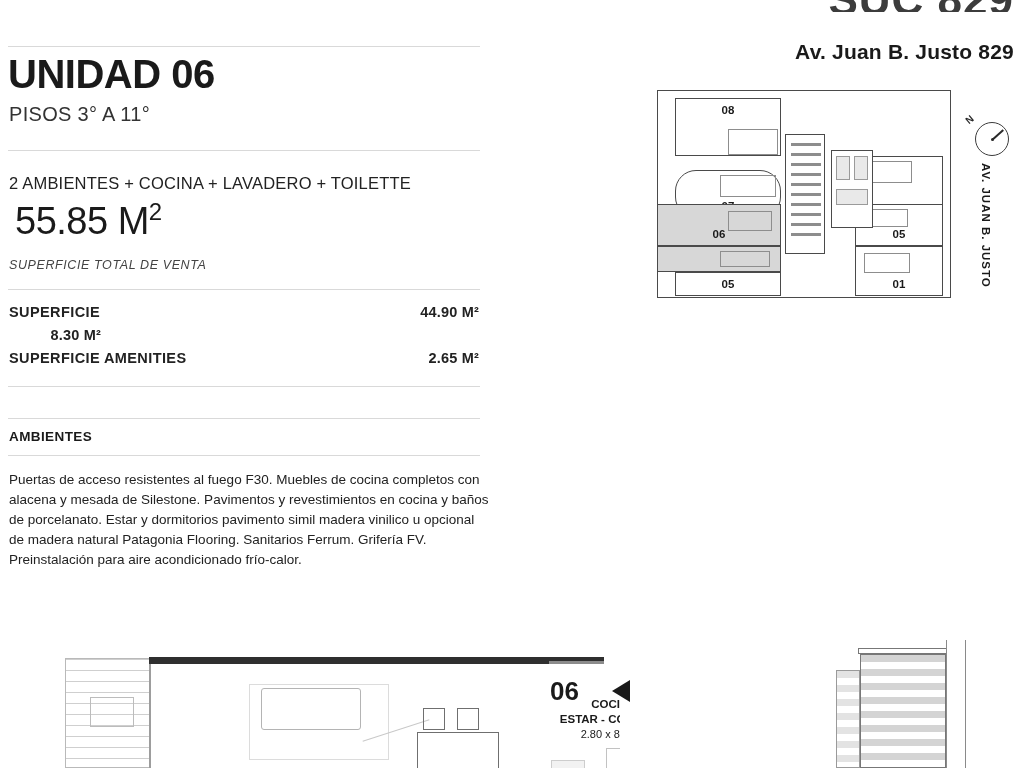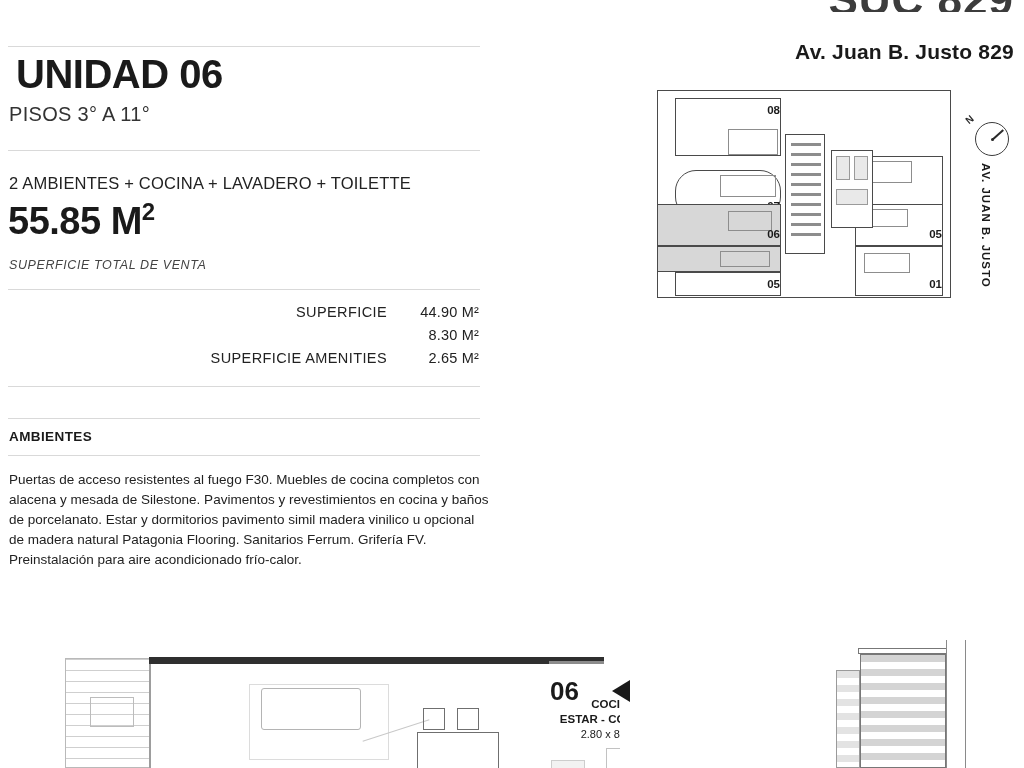--- a/index.html
+++ b/index.html
@@ -45,45 +45,44 @@
   .rule-2 { position: absolute; left: 8px; top: 150px; width: 472px; }
   .rule-3 { position: absolute; left: 8px; top: 289px; width: 472px; }
   .rule-4 { position: absolute; left: 8px; top: 386px; width: 472px; }
   .rule-5 { position: absolute; left: 8px; top: 418px; width: 472px; }
   .rule-6 { position: absolute; left: 8px; top: 455px; width: 472px; }
 
   .unit-title {
     position: absolute; left: 8px; top: 52px;
     font-size: 40px; font-weight: bold; letter-spacing: -0.5px;
     line-height: 44px;
-    margin-left: 8px;
   }
   .unit-floors {
     position: absolute; left: 9px; top: 103px;
     font-size: 20px; color: #333; letter-spacing: 0.3px;
   }
   .composition {
     position: absolute; left: 9px; top: 174px;
     font-size: 16.5px; letter-spacing: 0.2px; color: #222;
   }
   .area-big {
-    position: absolute; left: 8px; top: 198px;
-    font-size: 38px; font-weight: bold; letter-spacing: -0.5px;
+    position: absolute; left: 15px; top: 198px;
+    font-size: 38px; font-weight: normal; letter-spacing: -0.5px;
   }
   .area-big sup { font-size: 24px; vertical-align: super; }
   .area-caption {
     position: absolute; left: 9px; top: 258px;
     font-size: 12.5px; color: #444; letter-spacing: 0.6px; font-style: italic;
   }
 
   .areas-table {
     position: absolute; left: 9px; top: 300px; width: 470px;
     font-size: 14.5px; color: #222; letter-spacing: 0.2px;
   }
-  .areas-table .row { display: flex; justify-content: flex-end; padding: 3.5px 0; }
+  .areas-table .row { display: flex; justify-content: space-between; padding: 3.5px 0; font-weight: bold; }
   .areas-table .row .lbl { letter-spacing: 0.4px; }
   .areas-table .row .val { text-align: right; min-width: 92px; }
 
   .sec-title {
     position: absolute; left: 9px; top: 429px;
     font-size: 13.5px; font-weight: bold; letter-spacing: 0.4px;
   }
   .sec-body {
     position: absolute; left: 9px; top: 470px; width: 482px;
     font-size: 13.5px; line-height: 20px; color: #222;
@@ -99,21 +98,21 @@
     border: 1.5px solid #4a4a4a;
     background: #ffffff;
   }
   .kp-unit {
     position: absolute;
     border: 1.2px solid #4a4a4a;
     background: #ffffff;
   }
   .kp-unit .kp-lbl {
     position: absolute; left: 0; right: 0; bottom: 5px;
-    text-align: right; font-size: 11.5px; font-weight: bold; color: #1a1a1a;
+    text-align: center; font-size: 11.5px; font-weight: bold; color: #1a1a1a;
   }
   .kp-unit.top .kp-lbl { top: 5px; bottom: auto; }
   .kp-unit.sel { background: #d7d7d7; }
   .kp-inner { position: absolute; border: 1px solid #8d8d8d; }
   .kp-core {
     position: absolute; left: 128px; top: 44px; width: 40px; height: 120px;
     border: 1.2px solid #4a4a4a; background: #fff;
   }
   .kp-core .bar { position: absolute; background: #8d8d8d; }
   .kp-lift {

